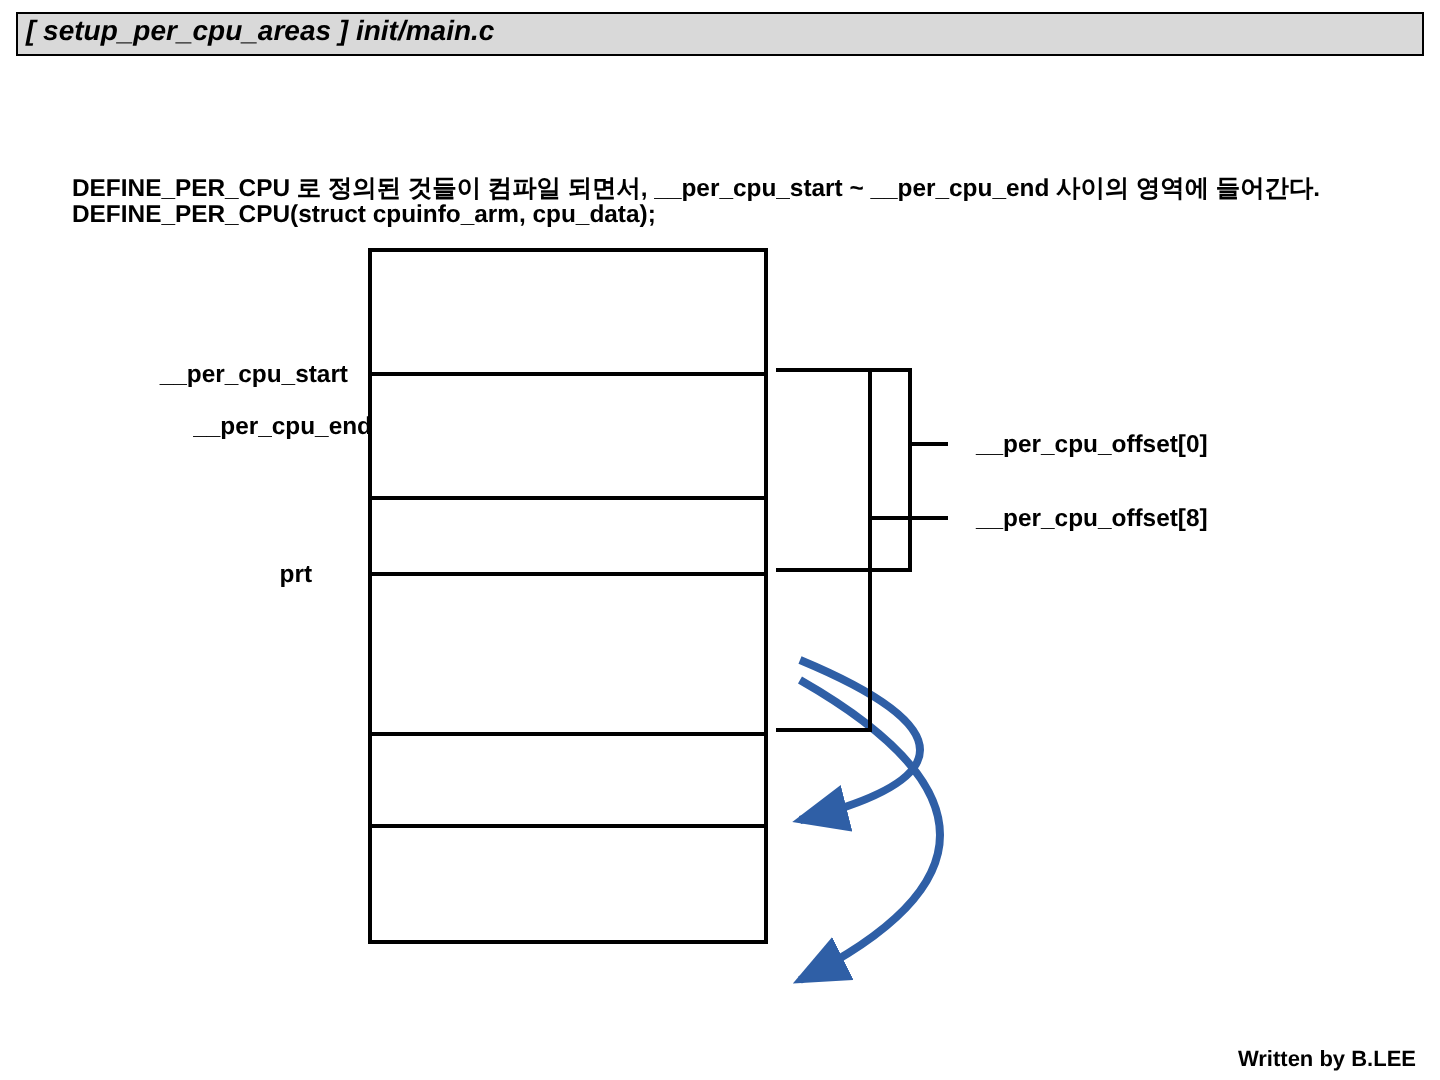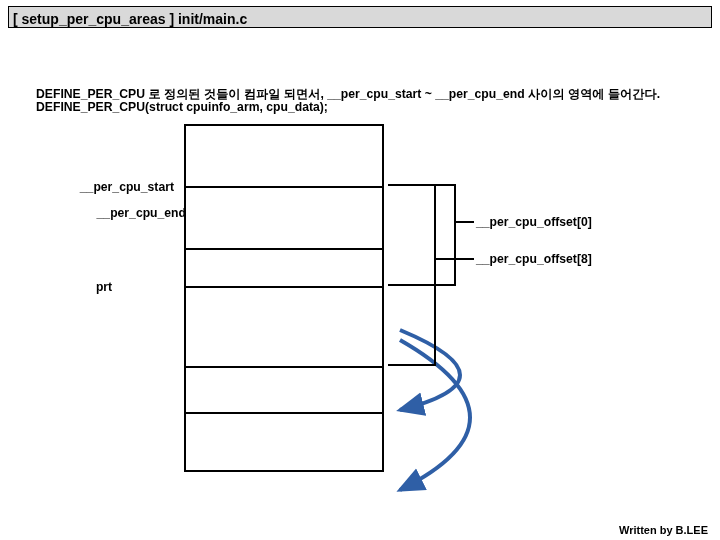--- a/index.html
+++ b/index.html
@@ -5,23 +5,23 @@
   * { margin: 0; padding: 0; box-sizing: border-box; }
   html, body { width: 720px; height: 540px; font-family: "Arial", sans-serif; background: #fff; color: #000; }
   .slide { position: relative; width: 720px; height: 540px; }
 
   .title-bar {
     position: absolute;
     left: 8px; top: 6px;
     width: 704px; height: 22px;
     background: #d9d9d9;
     border: 1px solid #000;
-    display: flex; align-items: flex-end;
+    display: flex; align-items: flex-start;
     padding-left: 4px;
-    font-size: 14px; font-weight: bold;
+    font-size: 14px; font-weight: bold; font-style: italic;
   }
 
   .body-text {
     position: absolute;
     left: 36px;
     font-size: 12.2px;
     font-weight: bold;
     white-space: nowrap;
   }
   .txt1 { top: 54px; margin-top: 32px; }
@@ -47,26 +47,27 @@
 
   .label-left {
     position: absolute;
     font-size: 12.2px; font-weight: bold;
     text-align: right;
     width: 140px;
     white-space: nowrap;
   }
   .lbl-start { left: 34px; top: 180px; }
   .lbl-end   { left: 46px; top: 206px; }
-  .lbl-prt   { left: 34px; top: 280px; width: 140px; text-align: center; }
+  .lbl-prt   { left: 16px; top: 280px; width: 140px; }
 
   .label-right {
     position: absolute;
     font-size: 12.2px; font-weight: bold;
     white-space: nowrap;
+    margin-left: 12px;
   }
   .lbl-off0 { left: 476px; top: 215px; }
   .lbl-off1 { left: 476px; top: 252px; }
 
   
   .bracket-line { position: absolute; background: #000; }
   
   .b0-v { left: 454px; top: 184px; width: 1.5px; height: 100px; }
   .b0-top { left: 388px; top: 184px; width: 68px; height: 1.5px; }
   .b0-bot { left: 388px; top: 284px; width: 68px; height: 1.5px; }

